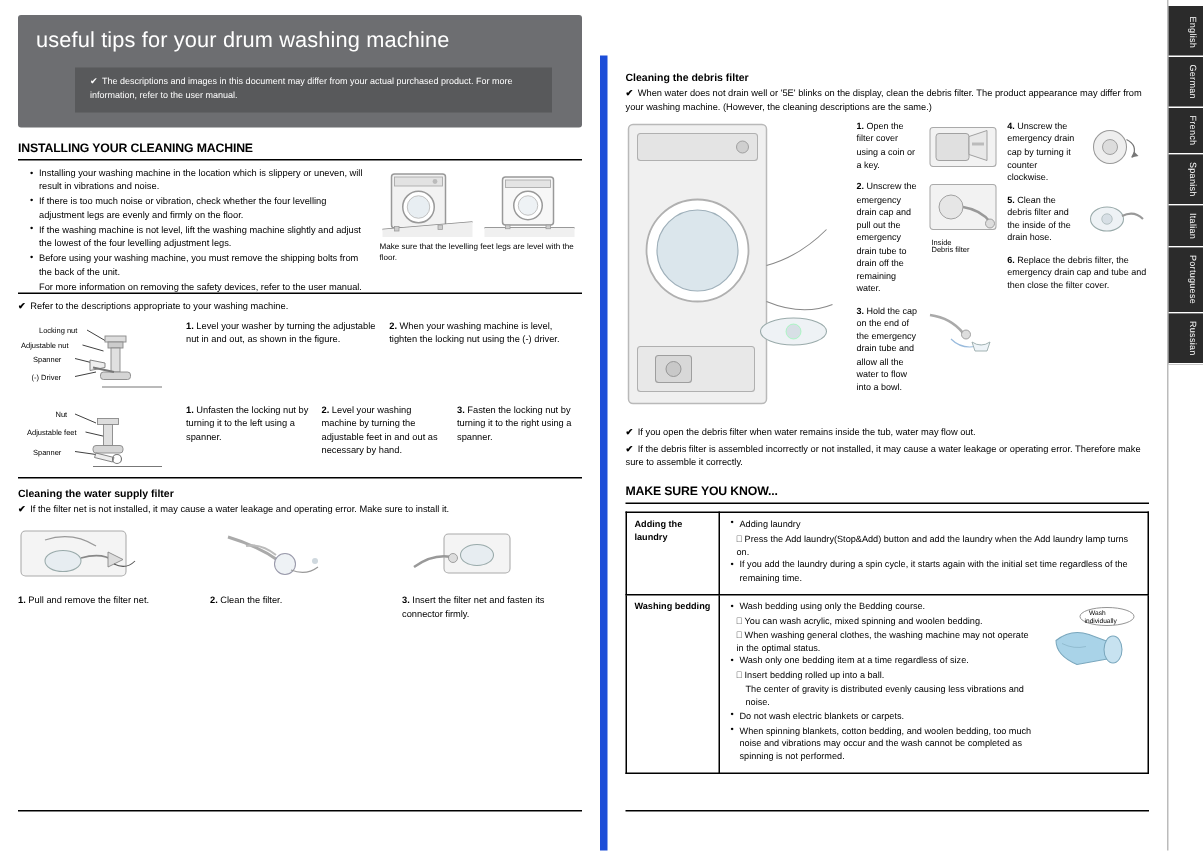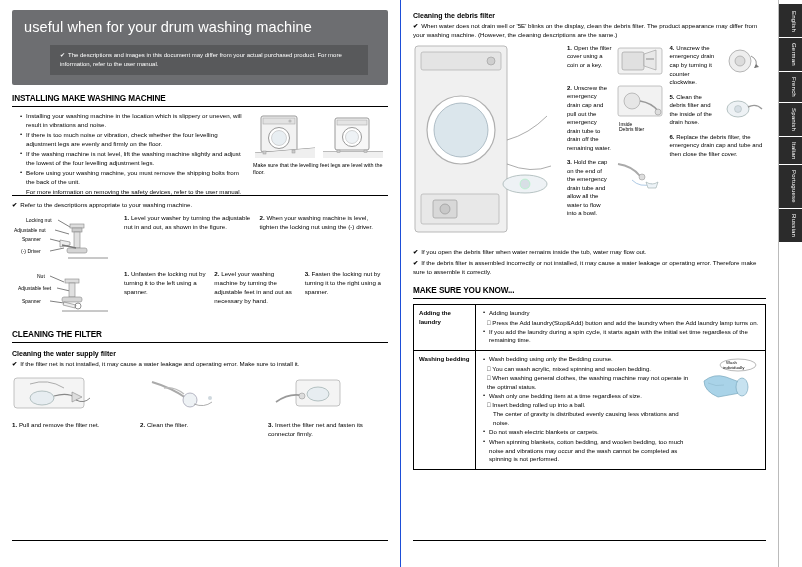--- a/index.html
+++ b/index.html
@@ -16,21 +16,21 @@
   .page {
     position: absolute; inset: 0;
     display: flex;
     flex-direction: row;
   }
   .col {
     position: relative;
     padding: 10px 12px 10px 12px;
   }
   .col-left { width: 400px; }
-  .col-right { width: 378px; border-left: 1px solid #1d4ed8; }
+  .col-right { width: 378px; border-left: 5px solid #1d4ed8; margin-top: 37px; }
   .sidetab {
     width: 24px;
     background: #ffffff;
     border-left: 1px solid #bbb;
     position: relative;
   }
   .sidetab-inner {
     position: absolute;
     top: 4px; left: 0; right: 0; bottom: 0;
   }
@@ -143,27 +143,27 @@
   svg { display:block; }
 </style>
 </head>
 <body>
 
 <div class="page">
 
   <div class="col col-left">
 
     <div class="banner">
-      <h1>useful when for your drum washing machine</h1>
+      <h1>useful tips for your drum washing machine</h1>
       <div class="note">
         <span class="chk">✔</span><span>The descriptions and images in this document may differ from your actual purchased product. For more information, refer to the user manual.</span>
       </div>
     </div>
 
-    <h2 class="sec">INSTALLING MAKE WASHING MACHINE</h2>
+    <h2 class="sec">INSTALLING YOUR CLEANING MACHINE</h2>
     <hr class="rule">
 
     <div class="install-row">
       <div class="install-text">
         <ul class="bul">
           <li>Installing your washing machine in the location which is slippery or uneven, will result in vibrations and noise.</li>
           <li>If there is too much noise or vibration, check whether the four levelling adjustment legs are evenly and firmly on the floor.</li>
           <li>If the washing machine is not level, lift the washing machine slightly and adjust the lowest of the four levelling adjustment legs.</li>
           <li>Before using your washing machine, you must remove the shipping bolts from the back of the unit.</li>
         </ul>
@@ -262,21 +262,20 @@
       <div class="lev-txt" style="flex:1">
         <span class="num">2.</span>
         <span>Level your washing machine by turning the adjustable feet in and out as necessary by hand.</span>
       </div>
       <div class="lev-txt" style="flex:1">
         <span class="num">3.</span>
         <span>Fasten the locking nut by turning it to the right using a spanner.</span>
       </div>
     </div>
 
-    <h2 class="sec" style="margin-top:12px;">CLEANING THE FILTER</h2>
     <hr class="rule">
     <h3 class="sub">Cleaning the water supply filter</h3>
     <div class="chk-line">
       <span class="chk">✔</span><span>If the filter net is not installed, it may cause a water leakage and operating error. Make sure to install it.</span>
     </div>
 
     <div class="filter-row">
       <div class="filter-cell">
         <svg width="112" height="44" viewBox="0 0 112 44">
           <rect x="2" y="4" width="70" height="30" rx="3" fill="#f4f4f4" stroke="#aaa" stroke-width=".7"></rect>

